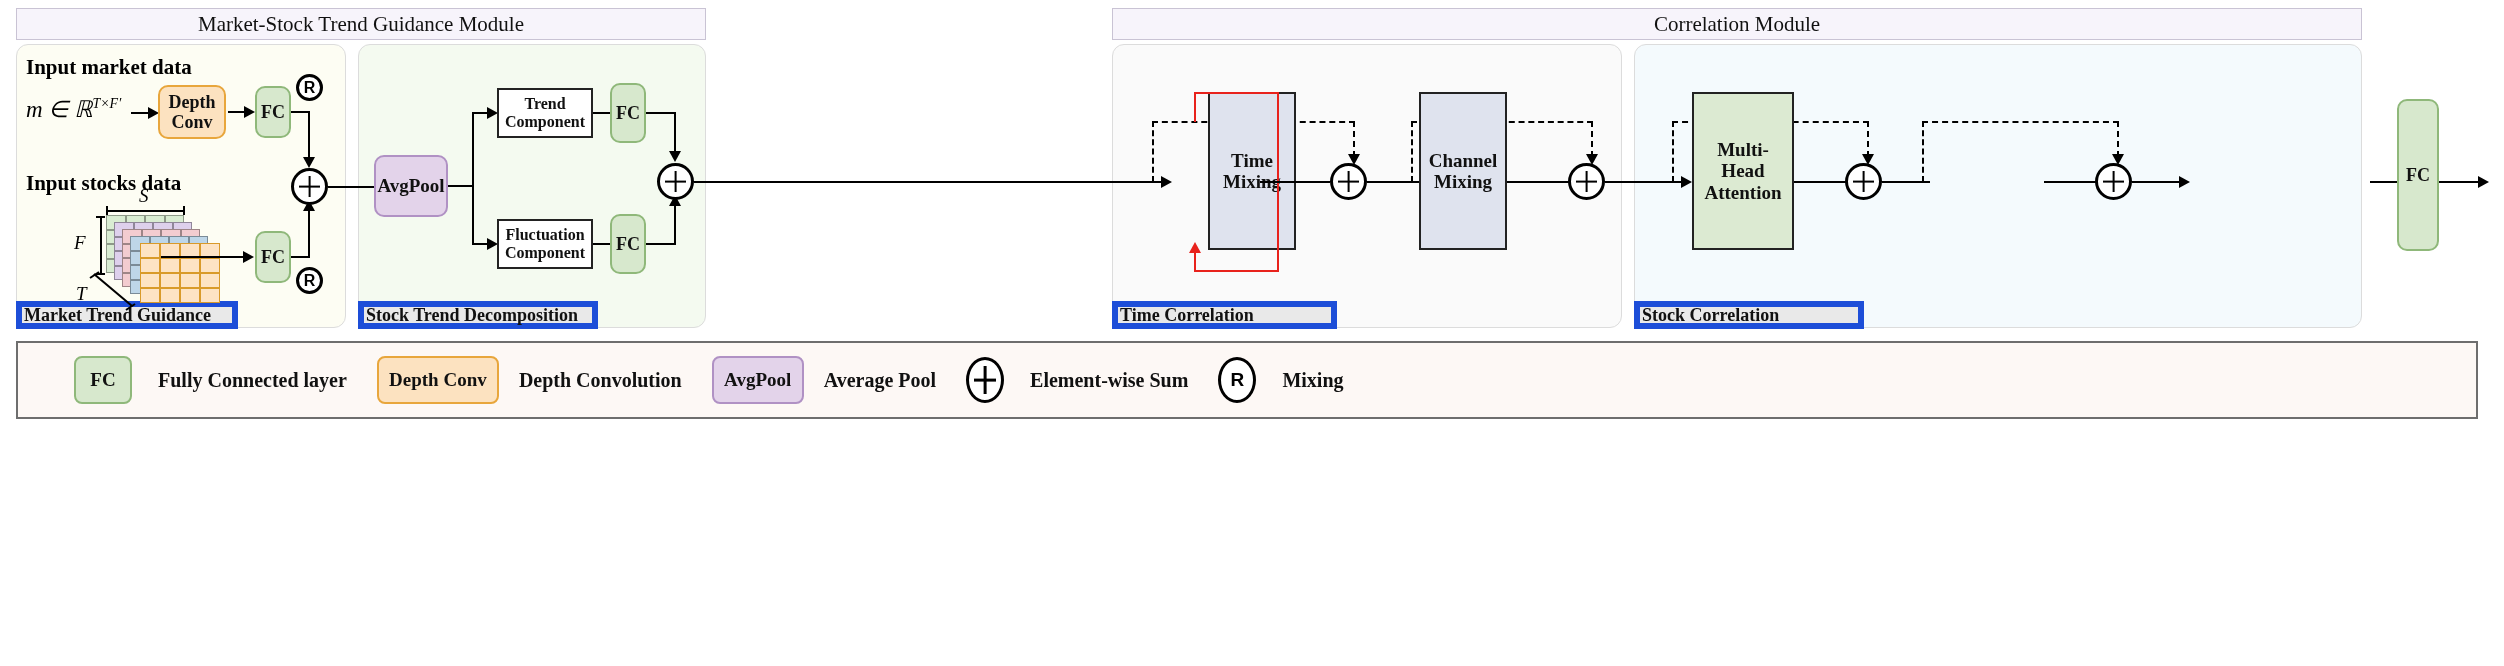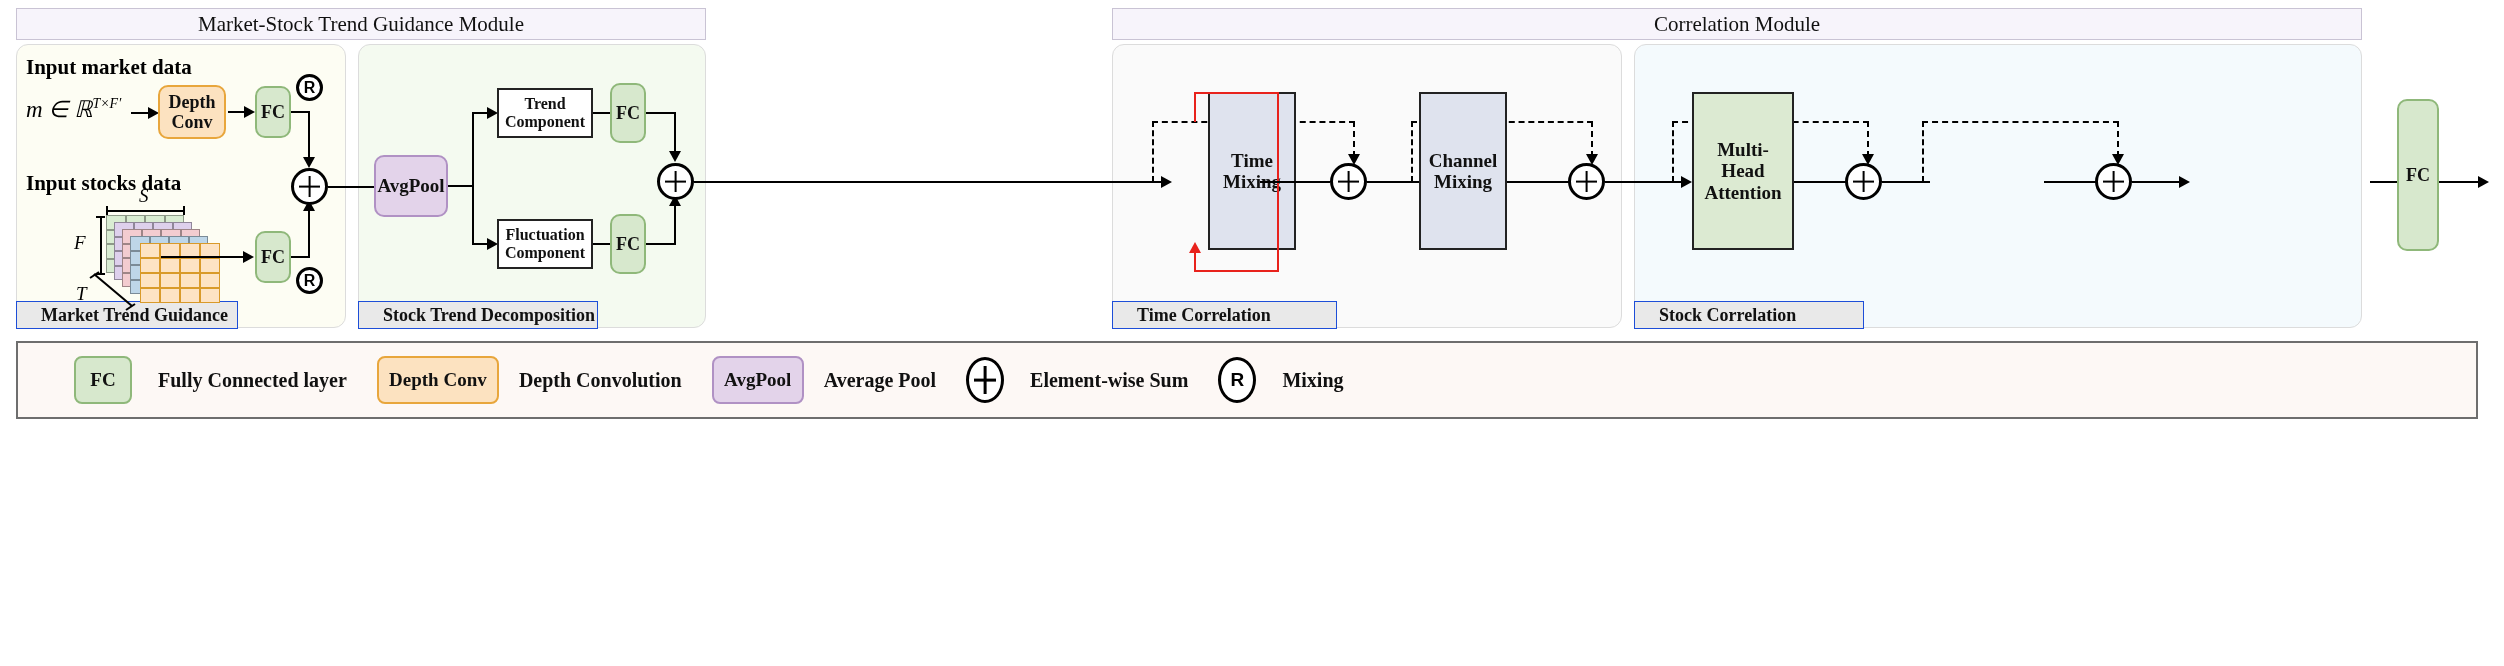--- a/index.html
+++ b/index.html
@@ -5,22 +5,22 @@
   html,body{margin:0;padding:0;background:#ffffff;}
   body{width:2504px;height:666px;font-family:"Liberation Serif",serif;overflow:hidden;}
   #stage{position:relative;width:2504px;height:666px;}
 
   .abs{position:absolute;box-sizing:border-box;}
   .module-header{position:absolute;box-sizing:border-box;
     background:#f7f4fb;border:1px solid #c9c3d4;
     display:flex;align-items:center;justify-content:center;
     font-weight:normal;color:#111;}
   .subpanel{position:absolute;box-sizing:border-box;border:1px solid #dcdcdc;border-radius:12px;}
-  .sub-caption{position:absolute;box-sizing:border-box;background:#e9e9e9;border:1px solid #1d4ed8;
-    display:flex;align-items:center;padding-left:24px;font-weight:bold;color:#111;}
+  .sub-caption{position:absolute;box-sizing:border-box;background:#e9e9e9;border:6px solid #1d4ed8;
+    display:flex;align-items:center;padding-left:2px;font-weight:bold;color:#111;}
 
   
   .node{position:absolute;box-sizing:border-box;display:flex;align-items:center;justify-content:center;
     text-align:center;font-weight:bold;color:#111;line-height:1.12;}
   .node.rounded{border-radius:10px;}
   .node.sq{border-radius:0;}
 
   
   .op{position:absolute;box-sizing:border-box;border:3px solid #000;border-radius:50%;
     background:#fff;display:flex;align-items:center;justify-content:center;

